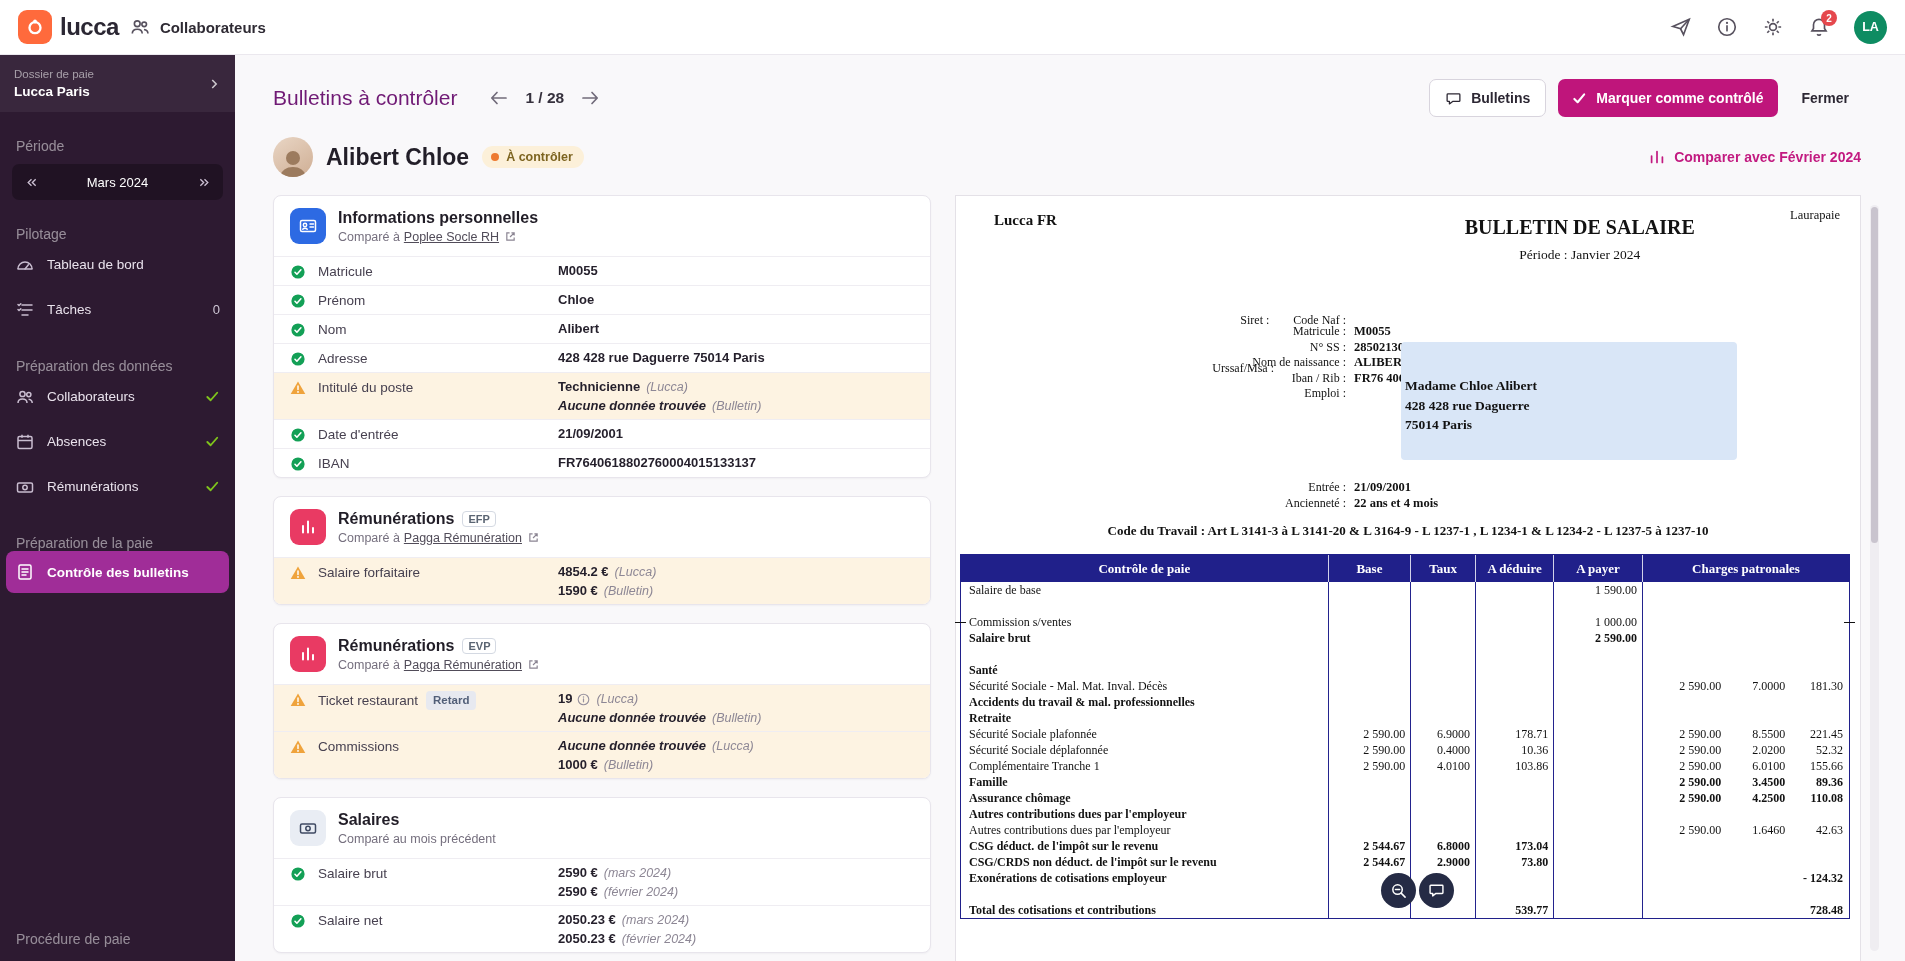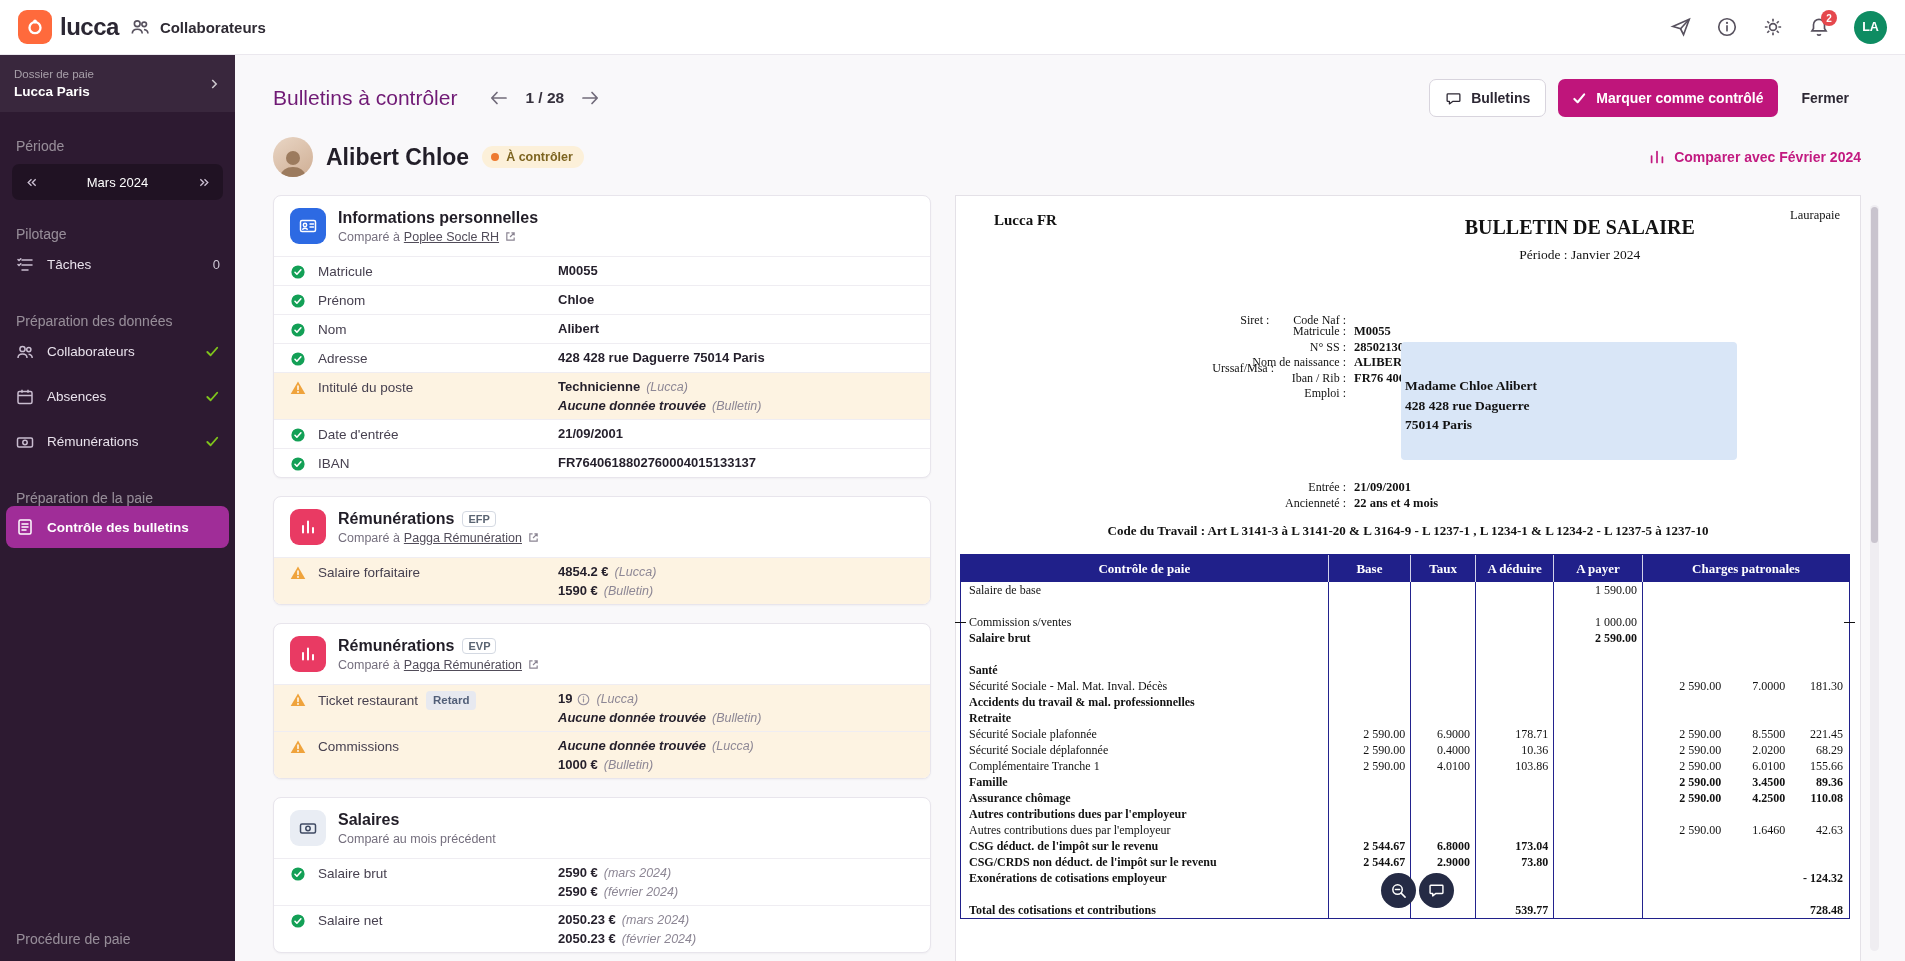--- a/index.html
+++ b/index.html
@@ -210,20 +210,30 @@
         <svg width="15" height="15" viewBox="0 0 18 16" fill="none" stroke="currentColor" stroke-width="1.6">
             <path d="M9 4l4 4-4 4M4 4l4 4-4 4"></path>
           </svg>
       </span>
     </div>
 
     <div class="sb-label">Pilotage</div>
     <div class="sb-item">
       <span class="sb-ic">
         <svg viewBox="0 0 20 20" fill="none" stroke="currentColor" stroke-width="1.5">
+            <path d="M3 14a7 7 0 0 1 14 0"></path>
+            <path d="M10 14l3.4-4.2" stroke-linecap="round"></path>
+            <path d="M3 14h14" stroke-linecap="round"></path>
+          </svg>
+      </span>
+      <span>Tableau de bord</span>
+    </div>
+    <div class="sb-item">
+      <span class="sb-ic">
+        <svg viewBox="0 0 20 20" fill="none" stroke="currentColor" stroke-width="1.5">
             <path d="M7 5h10M7 10h10M7 15h6" stroke-linecap="round"></path>
             <path d="M3 4.5l1 1L5.8 3.7M3 9.5l1 1 1.8-1.8" stroke-linecap="round" stroke-linejoin="round"></path>
           </svg>
       </span>
       <span>Tâches</span>
       <span class="sb-right sb-count">0</span>
     </div>
 
     <div class="sb-label">Préparation des données</div>
     <div class="sb-item">
@@ -942,21 +952,21 @@
 
                 <div class="ptr">
                   <span class="c1">Sécurité Sociale déplafonnée</span>
                   <span class="c2 num">2 590.00</span>
                   <span class="c3 num">0.4000</span>
                   <span class="c4 num">10.36</span>
                   <span class="c5 num"></span>
                   <span class="c6 cps">
                     <span class="cp cp1">2 590.00</span>
                     <span class="cp cp2">2.0200</span>
-                    <span class="cp cp3">68.29</span>
+                    <span class="cp cp3">52.32</span>
                   </span>
                 </div>
 
                 <div class="ptr">
                   <span class="c1">Complémentaire Tranche 1</span>
                   <span class="c2 num">2 590.00</span>
                   <span class="c3 num">4.0100</span>
                   <span class="c4 num">103.86</span>
                   <span class="c5 num"></span>
                   <span class="c6 cps">

